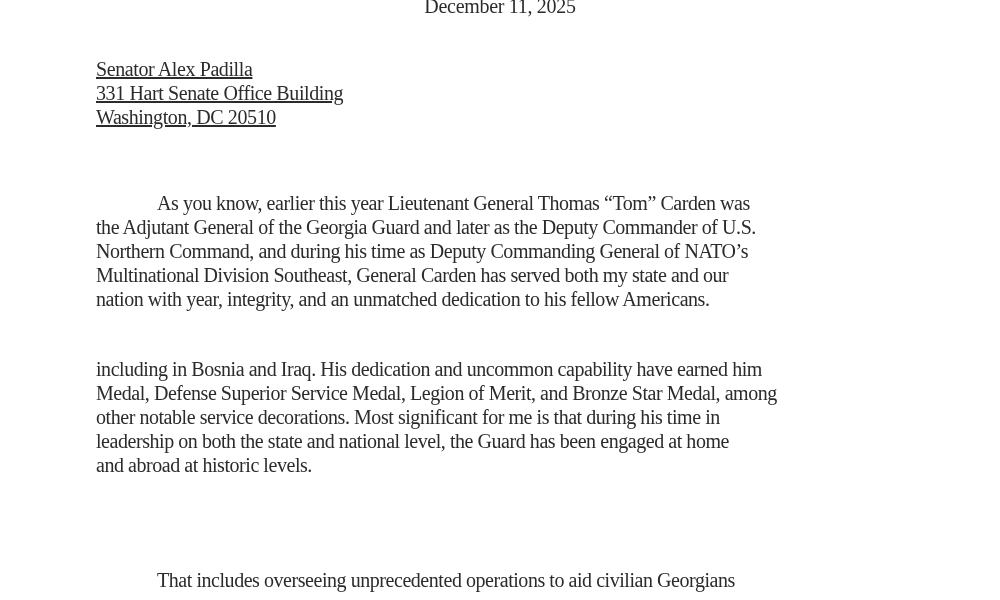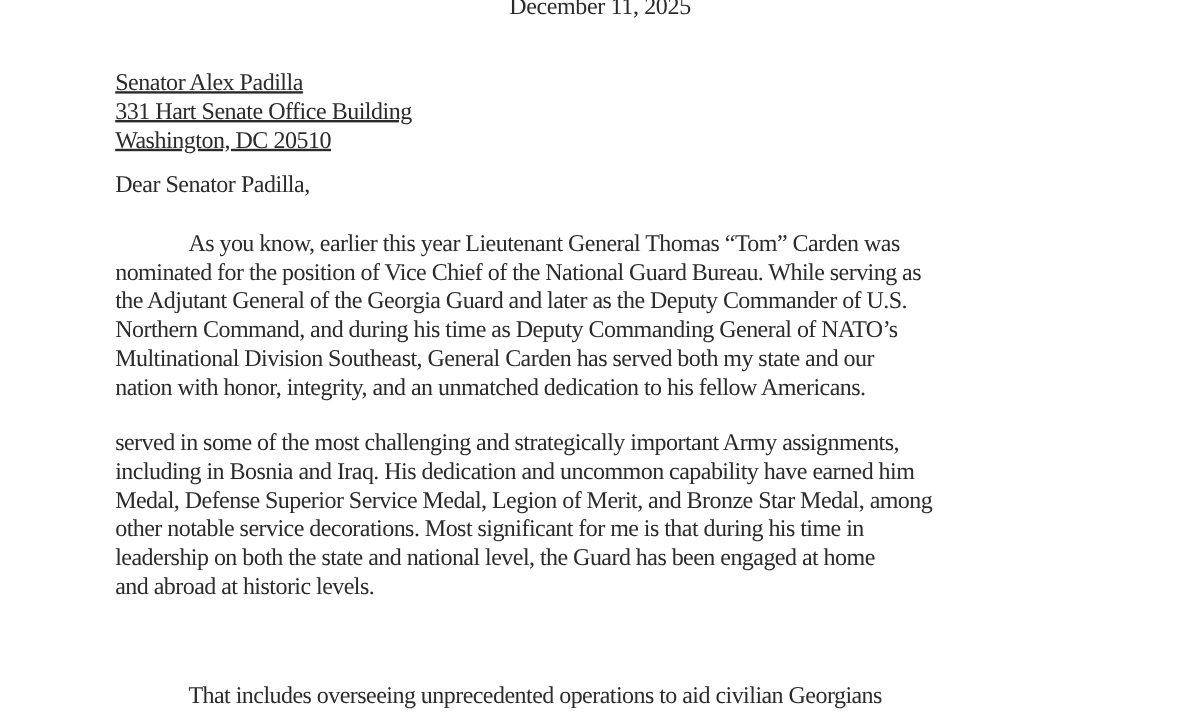--- a/index.html
+++ b/index.html
@@ -43,33 +43,30 @@
 <div class="letter">
 
   <div class="date">December 11, 2025</div>
 
   <div class="addr">
     <div>Senator Alex Padilla</div>
     <div>331 Hart Senate Office Building</div>
     <div>Washington, DC 20510</div>
   </div>
 
-  <div class="salutation">Dear Senator Padilla,</div>
 
   <div class="para" id="p1">
     <div class="line indent">As you know, earlier this year Lieutenant General Thomas “Tom” Carden was</div>
-    <div class="line">nominated for the position of Vice Chief of the National Guard Bureau. While serving as</div>
     <div class="line">the Adjutant General of the Georgia Guard and later as the Deputy Commander of U.S.</div>
     <div class="line">Northern Command, and during his time as Deputy Commanding General of NATO’s</div>
     <div class="line">Multinational Division Southeast, General Carden has served both my state and our</div>
-    <div class="line">nation with honor, integrity, and an unmatched dedication to his fellow Americans.</div>
+    <div class="line">nation with year, integrity, and an unmatched dedication to his fellow Americans.</div>
   </div>
 
   <div class="para" id="p2">
-    <div class="line">served in some of the most challenging and strategically important Army assignments,</div>
     <div class="line">including in Bosnia and Iraq. His dedication and uncommon capability have earned him</div>
     <div class="line">Medal, Defense Superior Service Medal, Legion of Merit, and Bronze Star Medal, among</div>
     <div class="line">other notable service decorations. Most significant for me is that during his time in</div>
     <div class="line">leadership on both the state and national level, the Guard has been engaged at home</div>
     <div class="line">and abroad at historic levels.</div>
   </div>
 
   <div class="para" id="p3">
     <div class="line indent">That includes overseeing unprecedented operations to aid civilian Georgians</div>
   </div>

